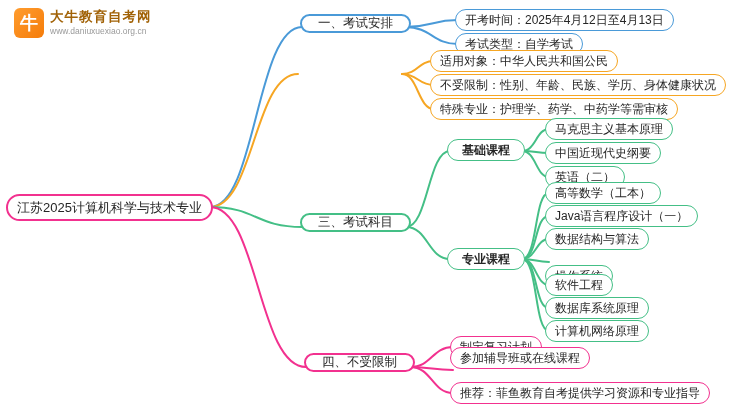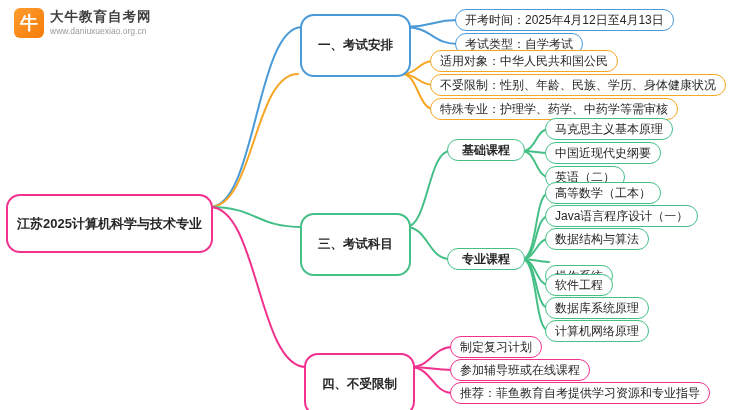--- a/index.html
+++ b/index.html
@@ -6,25 +6,25 @@
   #stage{
     position:relative;width:750px;height:410px;overflow:hidden;background:#fff;
     font-family:"Liberation Sans","DejaVu Sans",sans-serif;
   }
   #wires{position:absolute;left:0;top:0;width:750px;height:410px;}
   .node{
     position:absolute;background:#fff;color:#262626;white-space:nowrap;
     box-sizing:border-box;border-radius:14px;
   }
   .root{
-    font-size:13px;font-weight:bold;line-height:15px;padding:20px 9px;
+    font-size:13px;font-weight:normal;line-height:15px;padding:4px 9px;
     border:2px solid #F2318F;
   }
   .branch{
-    font-size:12.5px;font-weight:bold;line-height:15px;padding:22px 16px;
+    font-size:12.5px;font-weight:normal;line-height:15px;padding:0 16px;
     border:2px solid;
     text-align:right;
   }
   .group{
     font-size:12px;font-weight:bold;line-height:14px;padding:3px 14px;
     border:1.5px solid;
   }
   .leaf{
     font-size:12px;line-height:14px;padding:3px 9px;border:1.5px solid;
   }
@@ -32,21 +32,21 @@
   .c-orange{border-color:#F6A623;}
   .c-green{border-color:#44BF86;}
   .c-pink{border-color:#F2318F;}
   #logo{position:absolute;left:14px;top:8px;display:flex;align-items:flex-start;}
   #logo-icon{
     width:30px;height:30px;border-radius:6px;flex:0 0 auto;
     background:linear-gradient(135deg,#FF9C2E,#F57C0A);
     color:#fff;font-size:18px;font-weight:bold;line-height:30px;text-align:center;
   }
   #logo-text{margin-left:6px;}
-  #logo-title{color:#404040;font-size:13.5px;font-weight:bold;letter-spacing:1px;line-height:18px;}
+  #logo-title{color:#a16207;font-size:13.5px;font-weight:bold;letter-spacing:1px;line-height:18px;}
   #logo-url{color:#9a9a9a;font-size:8.5px;line-height:11px;}
 </style>
 </head>
 <body>
 
 <div id="stage">
 
   <svg id="wires" viewBox="0 0 750 410" fill="none" stroke-linecap="round">
 
     <path d="M210,207 C256,207 256,27 302,27" stroke="#4A9AD8" stroke-width="2"></path>
@@ -110,16 +110,16 @@
   <div class="node leaf c-green" style="left:545px;top:182px">高等数学（工本）</div>
   <div class="node leaf c-green" style="left:545px;top:205px">Java语言程序设计（一）</div>
   <div class="node leaf c-green" style="left:545px;top:228px">数据结构与算法</div>
   <div class="node leaf c-green" style="left:545px;top:265px">操作系统</div>
   <div class="node leaf c-green" style="left:545px;top:274px">软件工程</div>
   <div class="node leaf c-green" style="left:545px;top:297px">数据库系统原理</div>
   <div class="node leaf c-green" style="left:545px;top:320px">计算机网络原理</div>
 
   <div class="node branch c-pink" style="left:304px;top:353px">四、不受限制</div>
   <div class="node leaf c-pink" style="left:450px;top:336px">制定复习计划</div>
-  <div class="node leaf c-pink" style="left:450px;top:359px">参加辅导班或在线课程</div>
+  <div class="node leaf c-pink" style="left:450px;top:347px">参加辅导班或在线课程</div>
   <div class="node leaf c-pink" style="left:450px;top:382px">推荐：菲鱼教育自考提供学习资源和专业指导</div>
 
 </div>
 
 </body></html>

